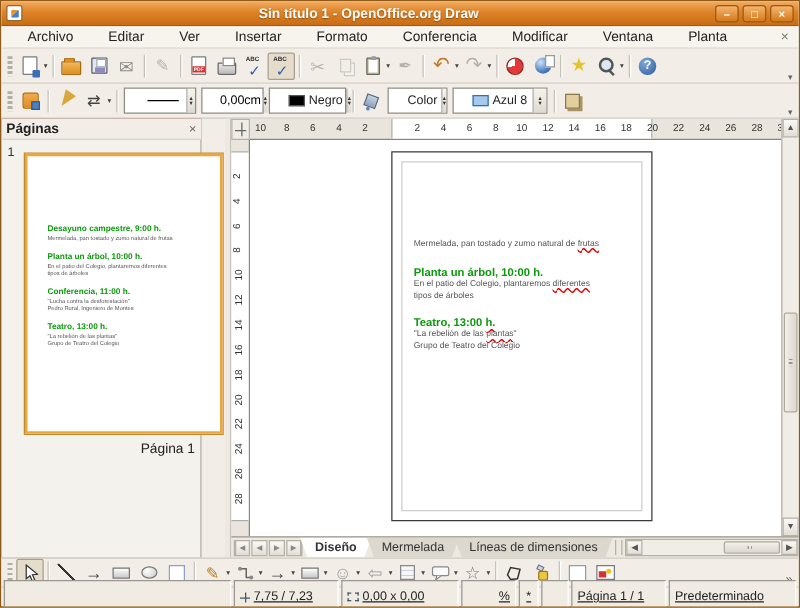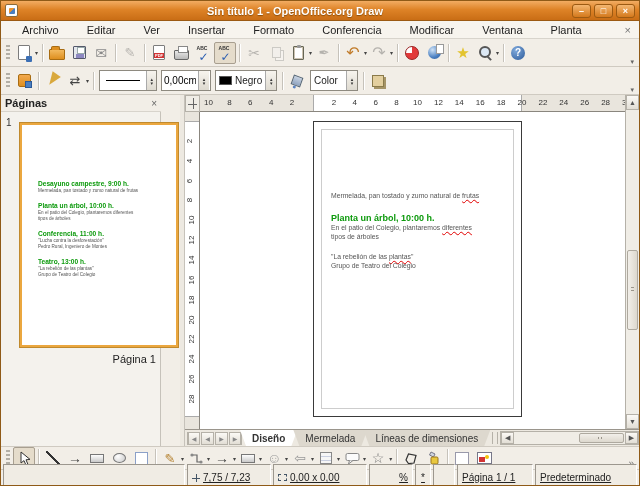--- a/index.html
+++ b/index.html
@@ -72,21 +72,21 @@
   .icx-rect{width:14px;height:9px;background:linear-gradient(#fdfdfd,#c9c9c9);border:1px solid #777;}
   .icx-ellipse{width:13px;height:10px;background:radial-gradient(circle at 35% 30%,#fff,#c9c9c9);border:1px solid #777;border-radius:50%;}
   .icx-T{width:13px;height:13px;border:1px solid #8ba0c8;background:#fff;color:#2c5a99;font-family:"Liberation Serif","DejaVu Serif",serif;font-weight:bold;font-size:11px;line-height:11px;text-align:center;}
   .icx-flow{width:12px;height:12px;border:1px solid #888;background:repeating-linear-gradient(#f6f6f6 0 3px,#c9cfe0 3px 4px);}
   .icx-A{width:14px;height:13px;border:1px solid #99a;background:#fff;color:#3465a4;font-family:"Liberation Serif","DejaVu Serif",serif;font-style:italic;font-weight:bold;font-size:11px;line-height:11px;text-align:center;}
   .icx-img{width:15px;height:12px;border:1px solid #778;background:#fff;position:relative;}
   .icx-img::before{content:"";position:absolute;left:1px;bottom:1px;width:6px;height:5px;background:#D23333;}
   .icx-img::after{content:"";position:absolute;right:2px;top:2px;width:4px;height:4px;border-radius:50%;background:#F4C20D;}
   .svgw{display:flex;align-items:center;justify-content:center;}
   
-  .combo{display:flex;align-items:center;background:#fff;border:1px solid #8E8A80;height:21px;margin:0 2px;flex:0 0 auto;}
+  .combo{display:flex;align-items:center;background:#fff;border:1px solid #8E8A80;height:21px;margin:0 2px;flex:0 0 auto;padding-left:12px;}
   .combo .val{font-size:10px;padding:0 3px;white-space:nowrap;}
   .spin{display:flex;flex-direction:column;width:11px;height:100%;border-left:1px solid #aaa;
     background:linear-gradient(#f7f4ee,#dedad0);align-items:center;justify-content:center;}
   .spin span{font-size:5px;line-height:4px;color:#333;}
   .swatch{width:13px;height:9px;margin-left:3px;border:1px solid #555;flex:0 0 auto;}
   .linepreview{width:40px;height:1px;background:#000;margin:0 6px;}
   .winput{width:36px;border:none;outline:none;font-size:10px;padding:0 2px;font-family:inherit;}
   
   #main{position:absolute;left:0;top:94px;right:0;bottom:39px;}
   #panel{position:absolute;left:0;top:0;width:160px;bottom:0;background:#7f1d1d;}
@@ -303,20 +303,28 @@
           <span>▴</span>
           <span>▾</span>
         </span>
     </span>
     <span class="sep"></span>
     <span class="tbi">
         <span class="icx-can"></span>
       </span>
     <span class="combo" style="width:48px;">
       <span class="val">Color</span>
+      <span class="spin" style="margin-left:auto;">
+          <span>▴</span>
+          <span>▾</span>
+        </span>
+    </span>
+    <span class="combo" style="width:76px;">
+      <span class="swatch" style="background:#A6CAED;border-color:#3B6EA5;"></span>
+      <span class="val">Azul 8</span>
       <span class="spin" style="margin-left:auto;">
           <span>▴</span>
           <span>▾</span>
         </span>
     </span>
     <span class="sep"></span>
     <span class="tbi">
         <span class="icx-shadow"></span>
       </span>
     <span class="ovf">▾</span>
@@ -407,20 +415,21 @@
           <div class="doctext" id="page-text">
               <div class="sec">
                 <div class="secl"><span>Mermelada, pan tostado y zumo natural de </span><span class="sq">frutas</span></div>
               </div>
               <div class="sec">
                 <div class="sech"><span>Planta un árbol, 10:00 h.</span></div>
                 <div class="secl"><span>En el patio del Colegio, plantaremos </span><span class="sq">diferentes</span></div>
                 <div class="secl"><span>tipos de árboles</span></div>
               </div>
               <div class="sec">
+                <div class="sech"><span>Teatro, 13:00 </span><span class="sq">h.</span></div>
                 <div class="secl"><span>"La rebelión de las </span><span class="sq">plantas</span><span>"</span></div>
                 <div class="secl"><span>Grupo de Teatro del Colegio</span></div>
               </div>
             </div>
         </div>
       </div>
       <div id="vscroll">
         <span class="sbtn" style="top:0;">▲</span>
         <span class="vthumb"></span>
         <span class="sbtn" style="bottom:0;">▼</span>

